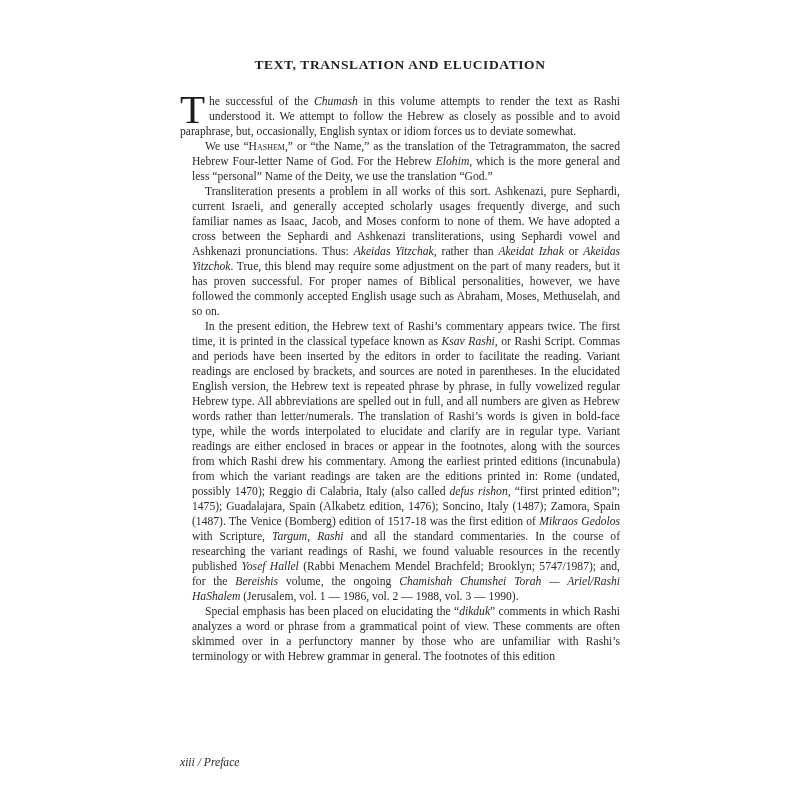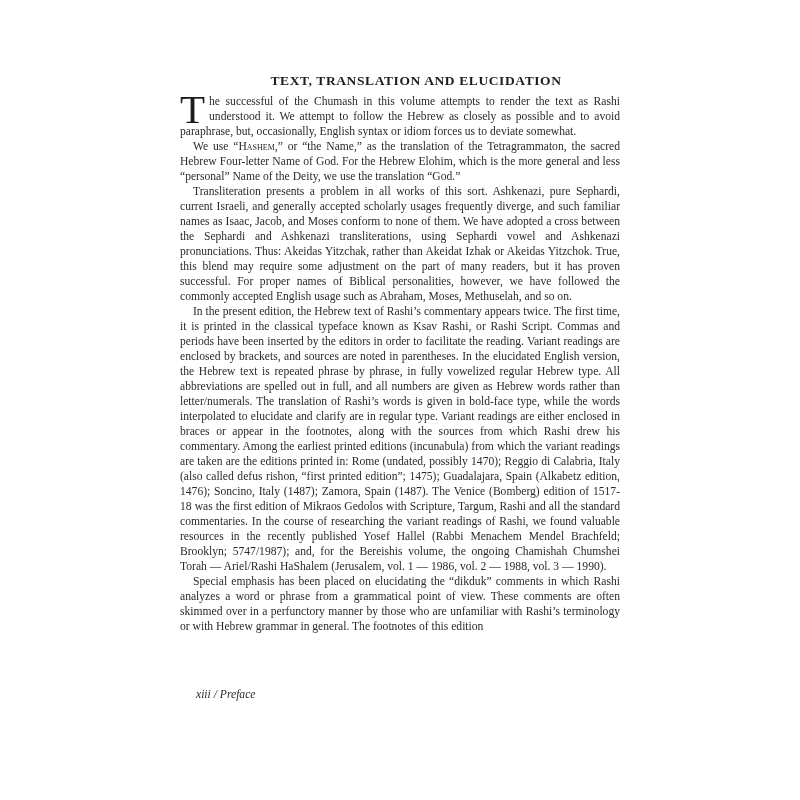--- a/index.html
+++ b/index.html
@@ -14,21 +14,21 @@
     background: #ffffff;
     color: #2a2a2a;
     font-family: "Liberation Serif", serif;
     overflow: hidden;
   }
   .title {
     position: absolute;
     top: 57px;
     left: 180px;
     width: 440px;
-    margin: 16px;
+    margin: 0;
     text-align: center;
     font-size: 13.5px;
     font-weight: bold;
     letter-spacing: 0.6px;
     color: #1d1d1d;
     font-family: "Liberation Serif", serif;
   }
   .body-text {
     position: absolute;
     top: 94px;
@@ -36,38 +36,38 @@
     width: 440px;
     font-size: 11.6px;
     line-height: 15px;
     text-align: justify;
   }
   .para {
     margin: 0;
   }
   .para.indent {
     text-indent: 13px;
+    margin-left: 12px;
   }
   .dropcap {
     float: left;
     font-size: 41px;
     line-height: 28px;
     margin: 1px 4px 0 0;
     color: #1d1d1d;
   }
-  .it { }
+  .it { font-style: italic; }
   .sc { font-variant: small-caps; }
   .footer {
     position: absolute;
-    top: 688px;
+    top: 756px;
     left: 180px;
     font-size: 11.6px;
     font-style: italic;
     color: #2a2a2a;
-    margin-left: 16px;
   }
 </style>
 </head>
 <body>
 
 <div class="page">
   <h1 class="title">TEXT, TRANSLATION AND ELUCIDATION</h1>
 
   <div class="body-text">
       <p class="para"><span class="dropcap">T</span><span>he successful of the </span><span class="it">Chumash</span><span> in this volume attempts to render the text as Rashi understood it. We attempt to follow the Hebrew as closely as possible and to avoid paraphrase, but, occasionally, English syntax or idiom forces us to deviate somewhat.</span></p>

